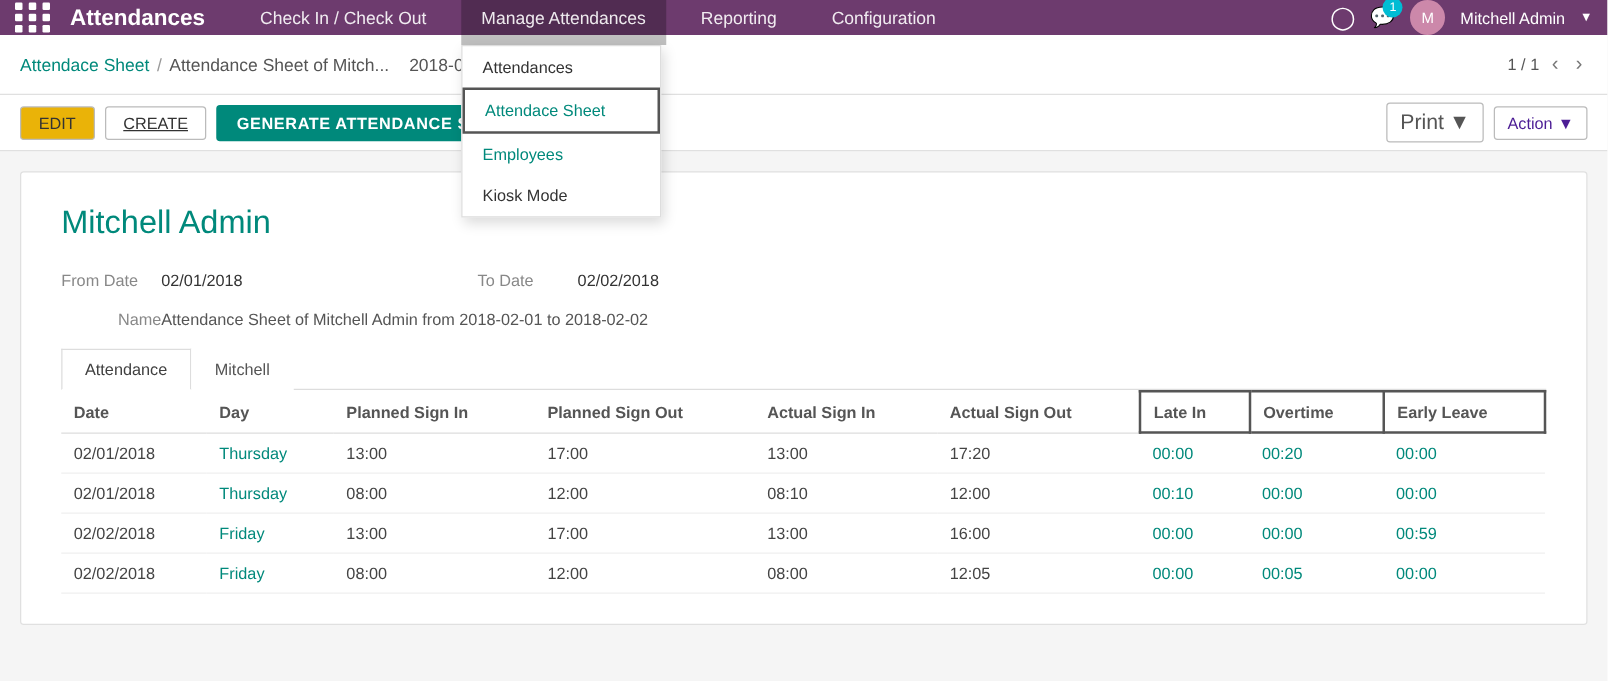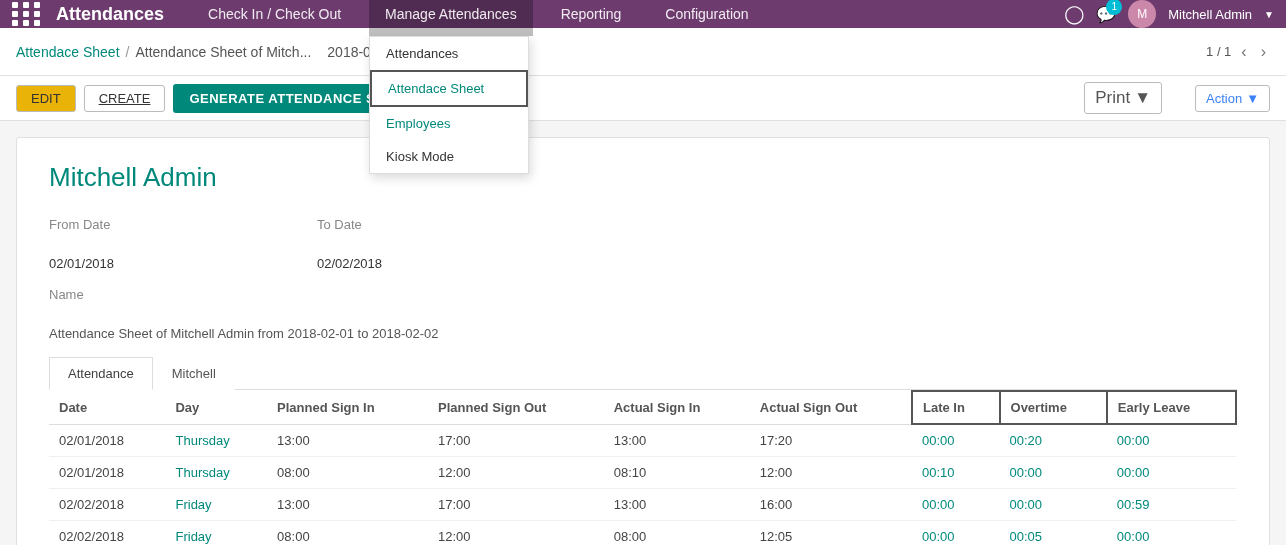--- a/index.html
+++ b/index.html
@@ -196,29 +196,28 @@
       cursor: pointer;
       font-size: 17px;
       border-radius: 3px;
       display: flex;
       align-items: center;
       gap: 4px;
     }
     .btn-action {
       background: none;
       border: 1px solid #bbb;
-      color: #3b82f6;
+      color: #4c1d95;
       padding: 5px 10px;
       cursor: pointer;
       font-size: 13px;
       border-radius: 3px;
       display: flex;
       align-items: center;
       gap: 4px;
-      margin-left: 25px;
     }
 
     
     .main-content {
       padding: 16px;
     }
     .form-card {
       background: white;
       border: 1px solid #e0e0e0;
       border-radius: 3px;
@@ -230,34 +229,33 @@
       margin-bottom: 24px;
       font-weight: 400;
     }
     .form-row {
       display: flex;
       gap: 48px;
       margin-bottom: 16px;
     }
     .form-field {
       display: flex;
-      gap: 24px;
       align-items: baseline;
-      flex-direction: column;
     }
     .field-label {
       color: #888;
       font-size: 13px;
       min-width: 80px;
     }
     .field-value {
       color: #333;
       font-size: 13px;
     }
     .name-row {
+      text-align: right;
     }
     .name-field-label {
       color: #888;
       font-size: 13px;
       min-width: 80px;
     }
     .name-field-value {
       color: #555;
       font-size: 13px;
     }

